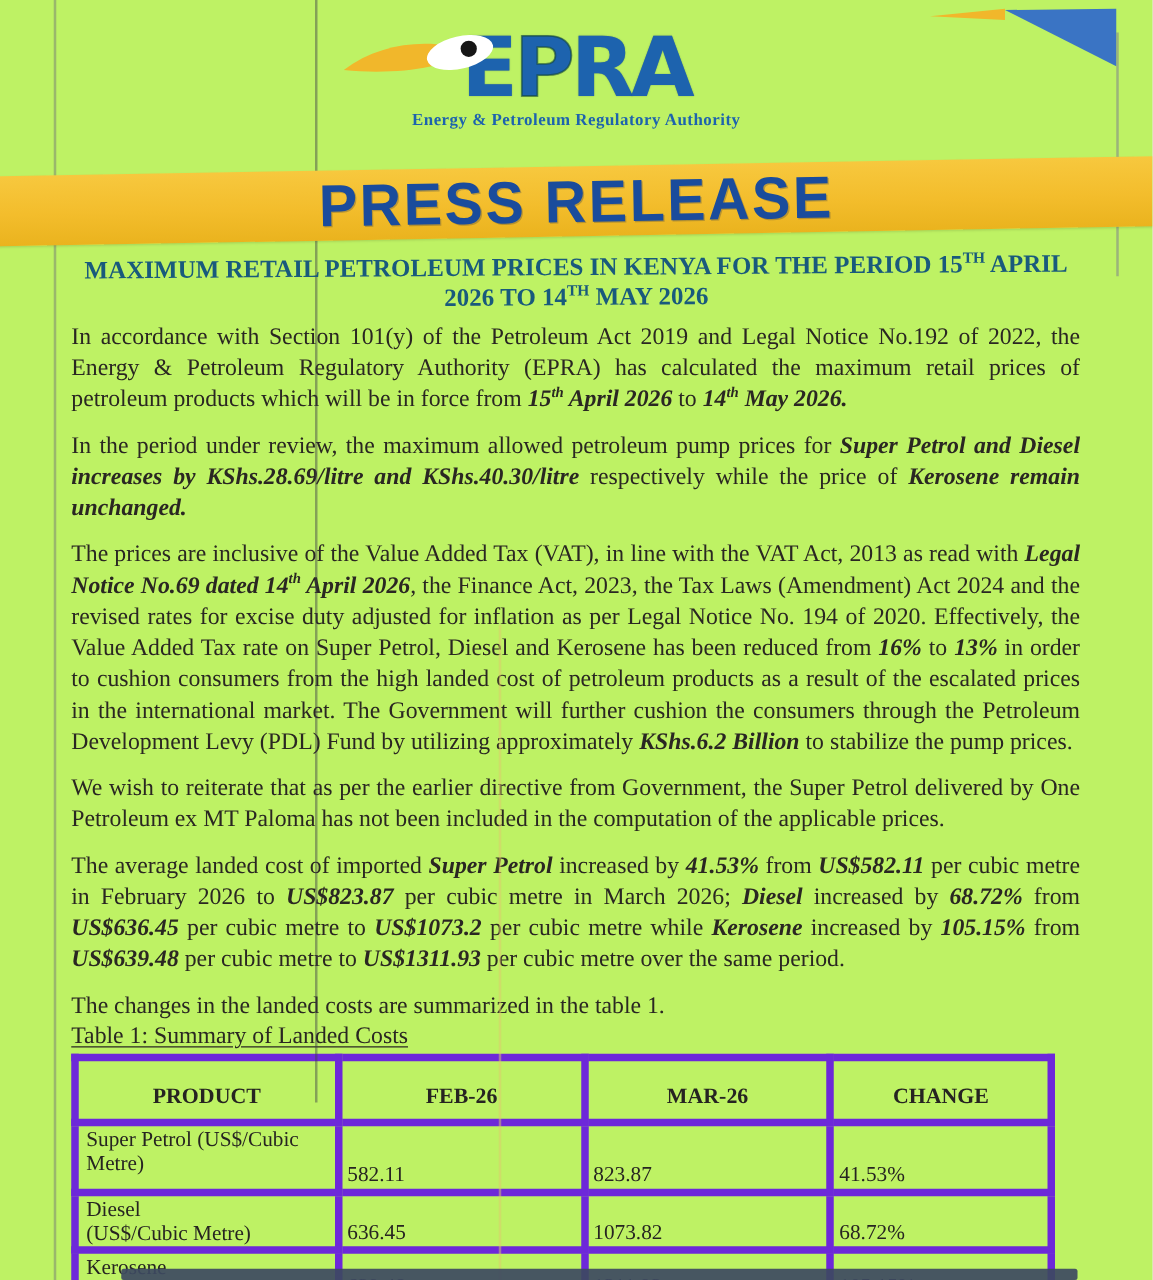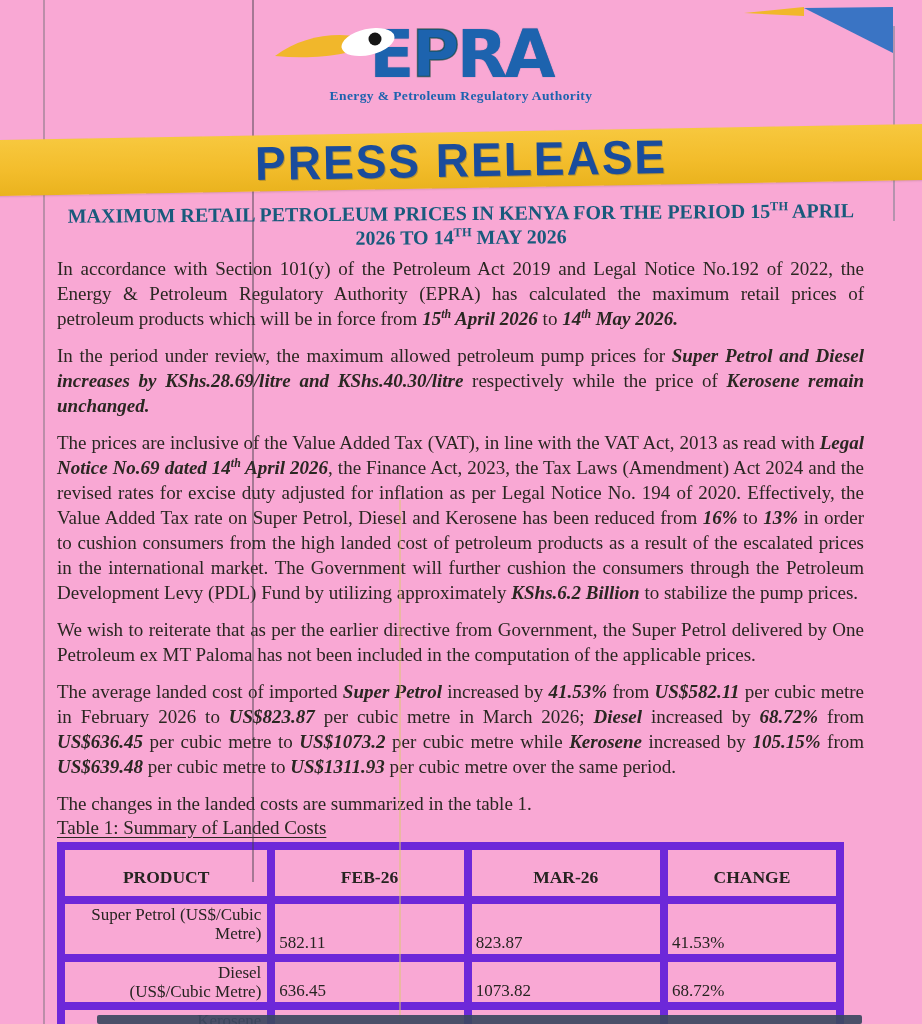--- a/index.html
+++ b/index.html
@@ -1,18 +1,18 @@
 <!DOCTYPE html>
 <html style="--banner-bg: #f3bd2c; --banner-text: #1a4c9c; --title-text: #195a7c; --logo-blue: #1d63ae; --logo-yellow: #f1b72b; --body-text: #2a2722; --border-dark: #383838; --strip-dark: #3d4961;"><head>
 <meta charset="utf-8">
 <style>
   html,body{margin:0;padding:0;background:#e9e8e4;}
   .page{
     width:922px;height:1024px;position:relative;margin:0 auto;
-    background:#f9a8d4;overflow:hidden;
+    background:#bef264;overflow:hidden;
     font-family:"Liberation Serif", serif;color:var(--body-text,#2a2722);
   }
   
   .artifact{position:absolute;pointer-events:none;}
   .line-left{left:43px;top:0;bottom:0;width:2px;background:rgba(110,110,118,.45);}
   .line-mid{left:252px;top:0;height:882px;width:2px;background:rgba(62,62,70,.45);}
   .line-yellow{left:399px;top:500px;bottom:0;width:2px;background:rgba(222,200,110,.5);}
   .line-right{left:893px;top:26px;height:195px;width:2px;background:rgba(125,130,142,.55);}
   .corner-svg{position:absolute;top:0;right:0;width:180px;height:60px;}
   .bottom-strip{position:absolute;left:97px;bottom:0;width:765px;height:9px;
@@ -60,26 +60,26 @@
   }
   .table-caption{
     font-size:19px;margin:1px 0 3px 0;
     text-decoration:underline;text-underline-offset:3px;
   }
   
   table.costs{
     width:787px;border-collapse:collapse;table-layout:fixed;
     font-size:17px;color:#262421;
   }
-  table.costs th, table.costs td{border:8px solid #6d28d9;}
+  table.costs th, table.costs td{border:6px solid #6d28d9;}
   table.costs thead th{
     height:38px;vertical-align:bottom;padding:0 4px 8px 4px;
     font-weight:bold;text-align:center;font-size:17.5px;
   }
-  td.cell-product{vertical-align:top;padding:1px 6px;line-height:1.12;text-align:right;}
+  td.cell-product{vertical-align:top;padding:1px 6px;line-height:1.12;text-align:left;}
   td.cell-num{vertical-align:bottom;text-align:left;padding:0 4px 1px 4px;}
   tr.row-0 td{height:48px;}
   tr.row-1 td, tr.row-2 td{height:35px;}
 </style>
 </head>
 <body>
 
 <div class="page">
 
   <svg class="artifact corner-svg" viewBox="0 0 180 60" xmlns="http://www.w3.org/2000/svg">

